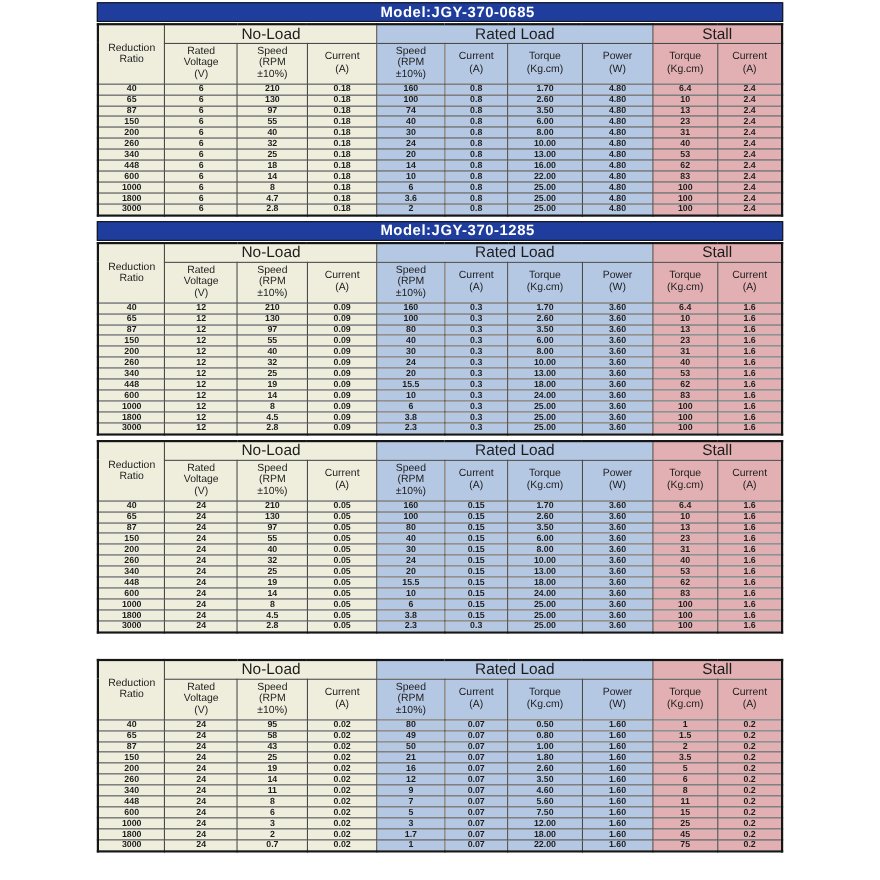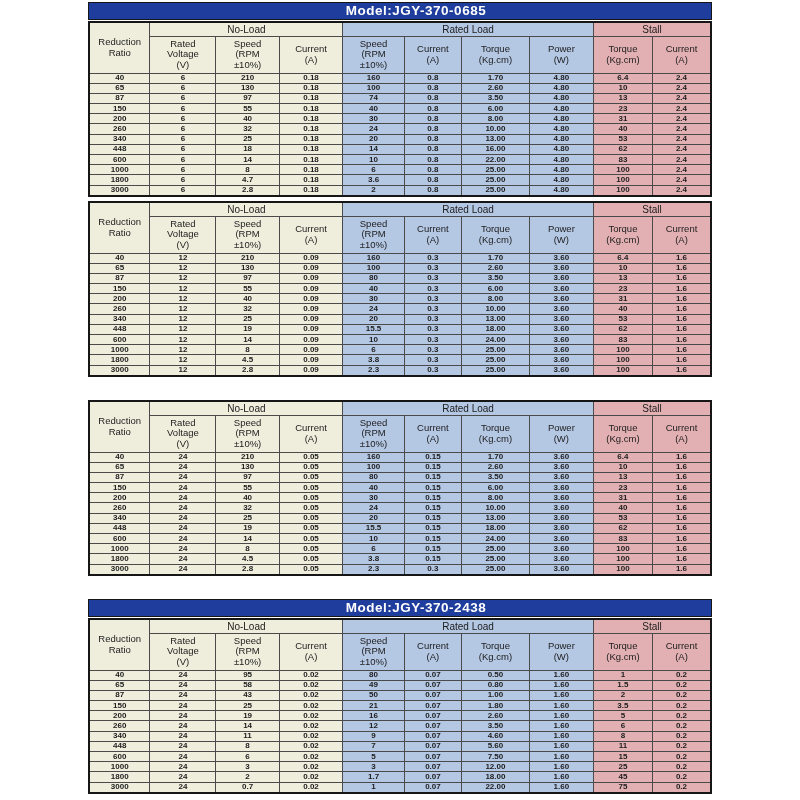--- a/index.html
+++ b/index.html
@@ -22,21 +22,21 @@
     width:100%; height:176px; border-collapse:collapse; table-layout:fixed;
     border:2px solid var(--outer);
   }
   .spec th,.spec td{
     border:1px solid var(--grid); text-align:center; vertical-align:middle;
     overflow:hidden; padding:0;
   }
   .spec thead tr.group-row{height:14px;}
   .spec thead tr.cols-row{height:37px;}
   .spec th{font-size:9.5px; font-weight:normal; line-height:1.12; white-space:pre-line;}
-  .spec th.group{font-size:10px;text-align:center;}
+  .spec th.group{font-size:14px;text-align:center;}
   .spec td{font-size:8px; font-weight:bold; line-height:1;}
   .bg-noload{background:var(--noload);}
   .bg-rated{background:var(--rated);}
   .bg-stall{background:var(--stall);}
 </style>
 </head>
 <body>
 
 <div class="page">
   <div id="tables-root">
@@ -230,20 +230,21 @@
               <td class="bg-rated">25.00</td>
               <td class="bg-rated">4.80</td>
               <td class="bg-stall">100</td>
               <td class="bg-stall">2.4</td>
             </tr>
           </tbody>
     </table>
   </div>
 
   <div class="block">
+    <div class="model-title">Model:JGY-370-1285</div>
     <table class="spec">
       <colgroup>
             <col style="width: 9.8%;">
             <col style="width: 10.6%;">
             <col style="width: 10.2%;">
             <col style="width: 10.2%;">
             <col style="width: 9.9%;">
             <col style="width: 9.2%;">
             <col style="width: 10.9%;">
             <col style="width: 10.3%;">
@@ -620,21 +621,20 @@
               <td class="bg-rated">25.00</td>
               <td class="bg-rated">3.60</td>
               <td class="bg-stall">100</td>
               <td class="bg-stall">1.6</td>
             </tr>
           </tbody>
     </table>
   </div>
 
   <div class="block">
-    <div class="model-title">Model:JGY-370-2438</div>
     <table class="spec">
       <colgroup>
             <col style="width: 9.8%;">
             <col style="width: 10.6%;">
             <col style="width: 10.2%;">
             <col style="width: 10.2%;">
             <col style="width: 9.9%;">
             <col style="width: 9.2%;">
             <col style="width: 10.9%;">
             <col style="width: 10.3%;">

